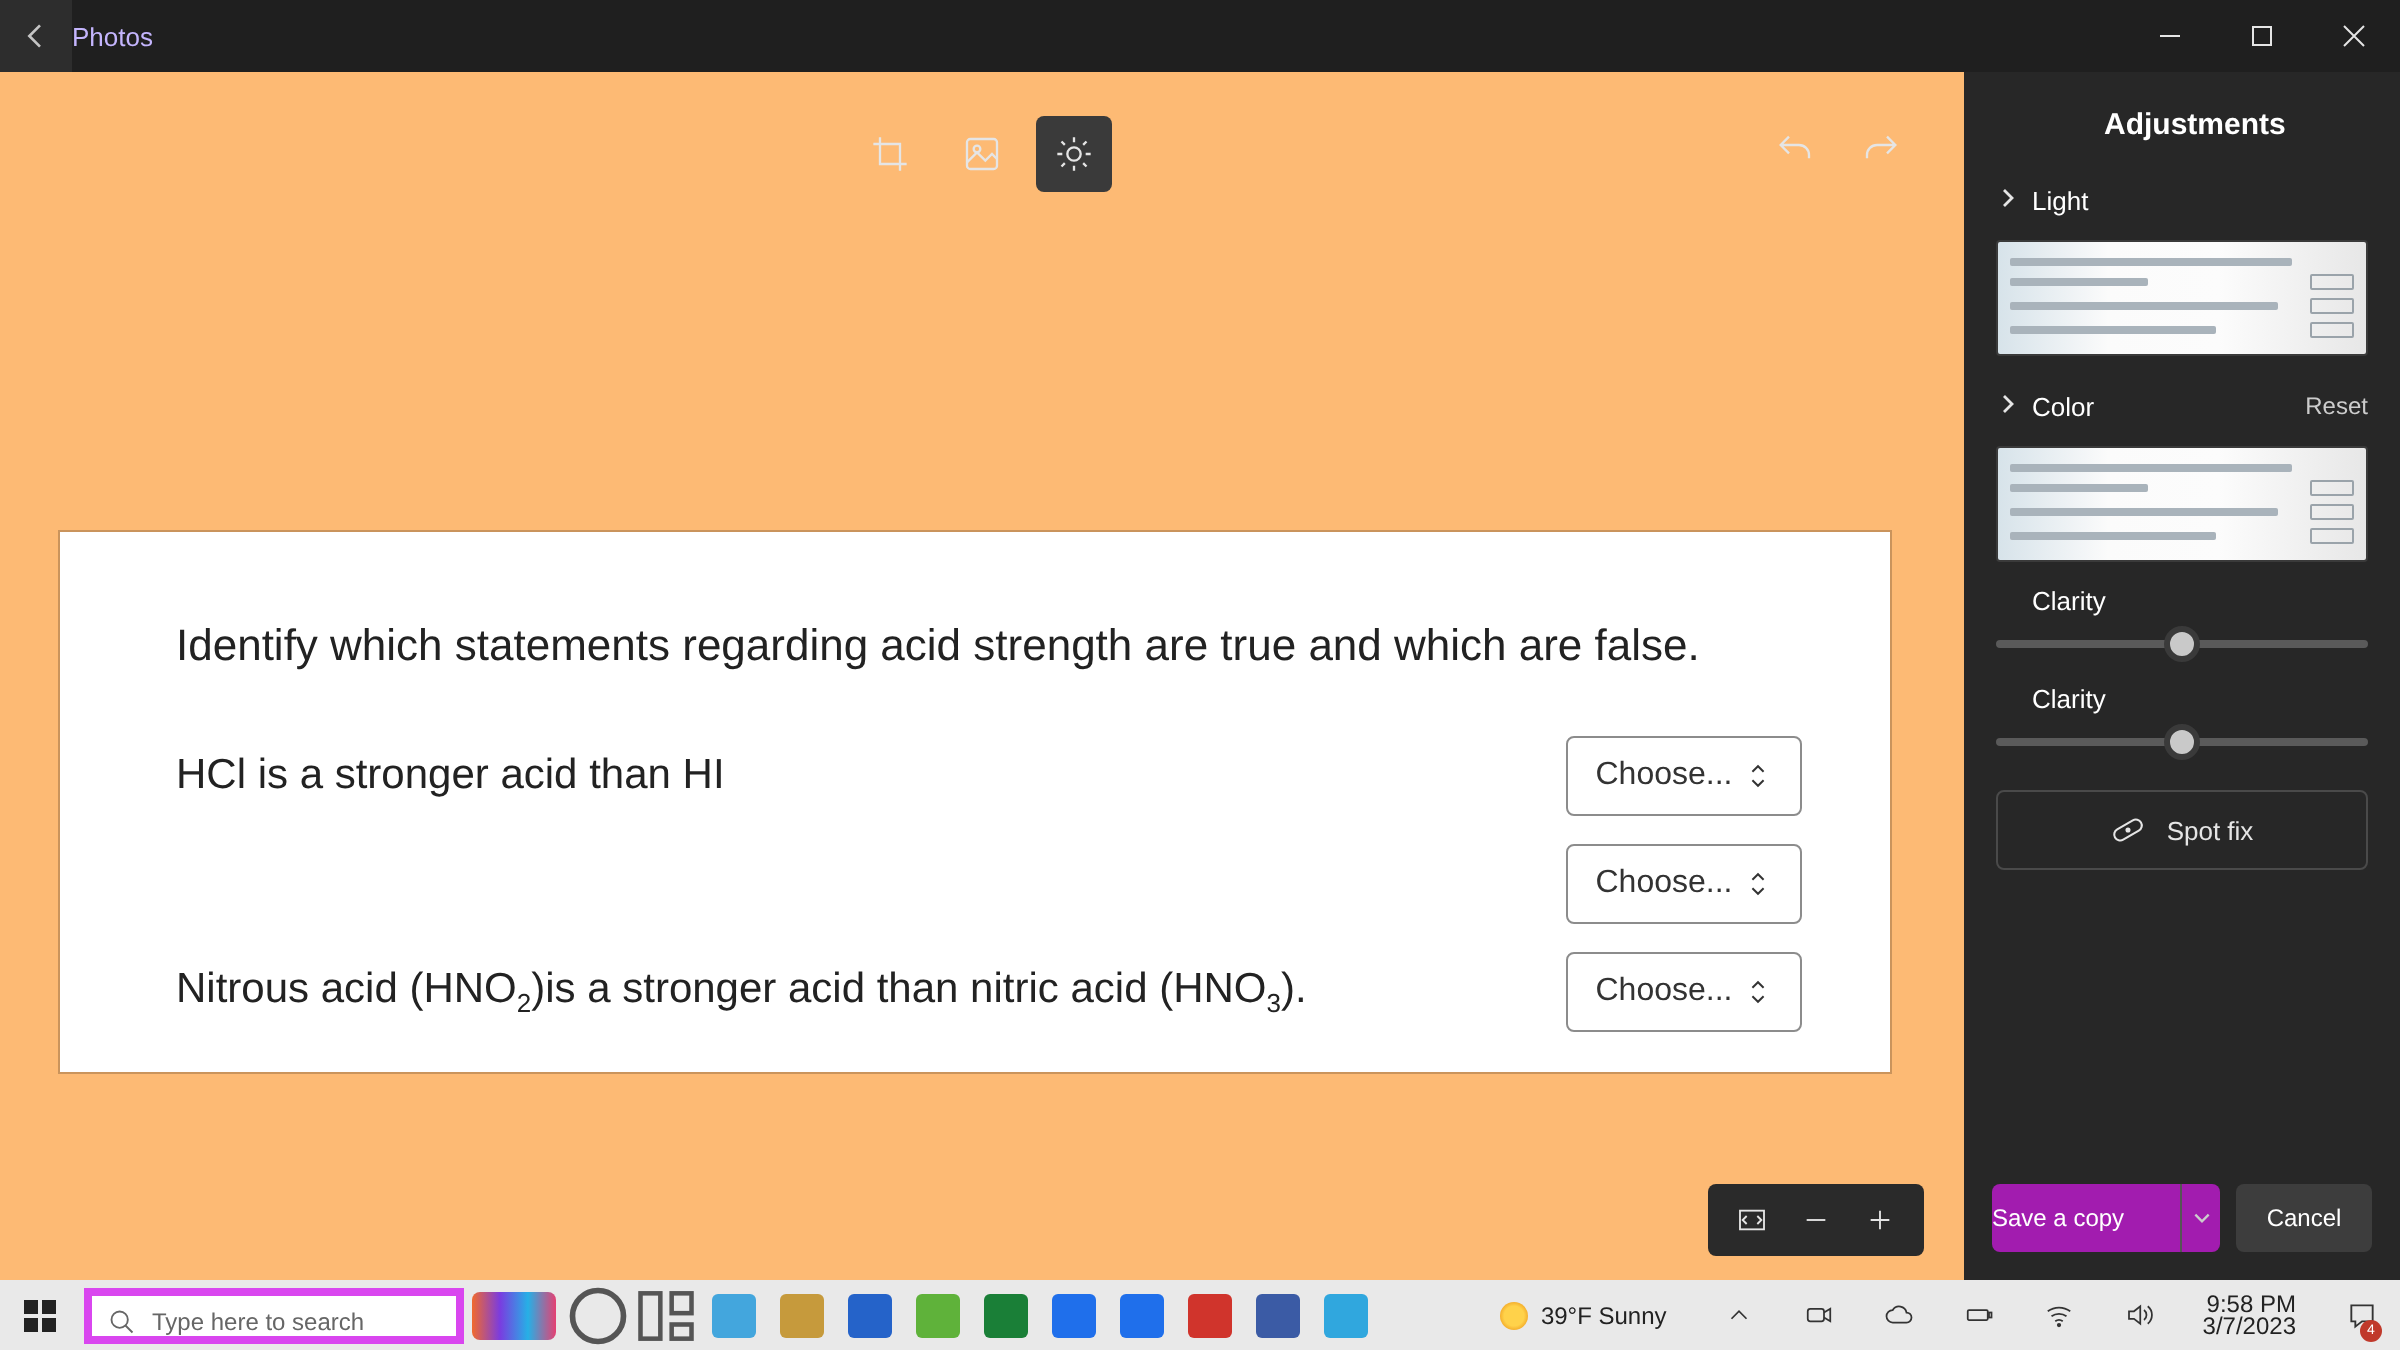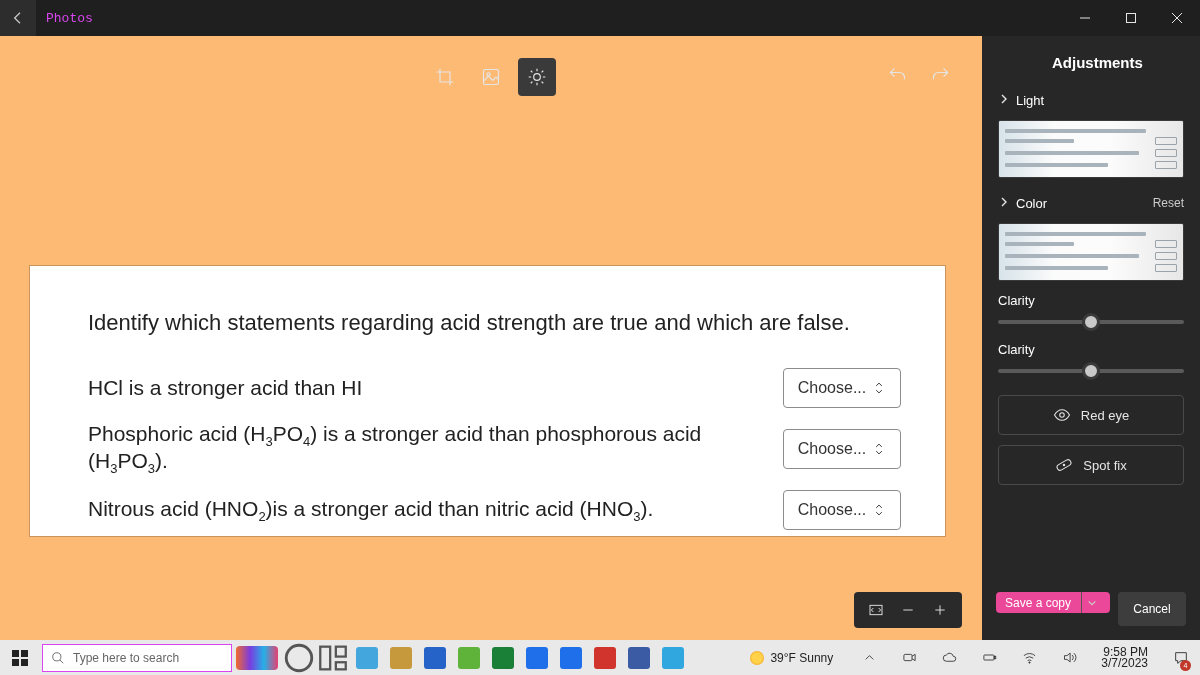--- a/index.html
+++ b/index.html
@@ -3,21 +3,21 @@
 <meta charset="utf-8">
 <style>
   * { margin: 0; padding: 0; box-sizing: border-box; user-select: none; }
   html, body { width: 1200px; height: 675px; overflow: hidden; font-family: "Segoe UI", Arial, sans-serif; background:#000; }
   .window { position: relative; width:1200px; height:675px; background:#1f1f1f; color:#fff; }
 
   
   .titlebar { height:36px; display:flex; align-items:center; background:#1f1f1f; }
   .back-btn { width:36px; height:36px; display:flex; align-items:center; justify-content:center; background:#2d2d2d; }
   .back-btn svg { width:16px; height:16px; stroke:#c4c4c4; }
-  .title-txt { font-size:13px; margin-left:10px; color:#d946ef;font-family:Liberation Mono, monospace; }
+  .title-txt { font-size:13px; color:#c4b5fd; }
   .win-controls { margin-left:auto; display:flex; }
   .win-btn { width:46px; height:36px; display:flex; align-items:center; justify-content:center; }
   .win-btn svg { width:12px; height:12px; stroke:#e5e5e5; fill:none; stroke-width:1; }
 
   
   .main { display:flex; height:604px; }
   .canvas-area { flex:1; position:relative; background:#fdba74; }
   .toolbar-top { position:absolute; top:22px; left:0; right:0; display:flex; justify-content:center; gap:8px; }
   .tbtn { width:38px; height:38px; display:flex; align-items:center; justify-content:center; border-radius:4px; }
   .tbtn svg { width:20px; height:20px; stroke:#e5e5e5; fill:none; stroke-width:1.4; }
@@ -46,37 +46,37 @@
   .section { padding:0 16px; }
   .sec-header { display:flex; align-items:flex-start; gap:6px; font-size:13px; padding:6px 0; }
   .sec-header.right-btn { display:flex; }
   .sec-header .reset { margin-left:auto; font-size:12px; color:#ccc; }
   .chev { width:12px; height:12px; }
   .preview { margin:6px 0 12px 0; height:58px; border-radius:2px; background:linear-gradient(90deg,#d7e3ea 0%, #fbfbfb 30%, #fcfcfc 60%, #e7e7e7 100%); position:relative; overflow:hidden; border:1px solid #3a3a3a; }
   .preview .mini { position:absolute; inset:6px; display:flex; flex-direction:column; justify-content:center; gap:4px; }
   .preview .mini-row { display:flex; align-items:center; gap:4px; }
   .preview .mini-line { height:4px; background:#a9b3bb; border-radius:1px; }
   .preview .mini-chip { width:22px; height:8px; border:0.5px solid #9aa3aa; border-radius:1px; margin-left:auto; }
-  .slider-label { font-size:13px; margin-top:6px; }
+  .slider-label { font-size:13px; margin-top:6px;margin-left:18px; }
   .slider { position:relative; height:28px; display:flex; align-items:center; }
   .track { height:4px; background:#5a5a5a; width:100%; border-radius:2px; position:relative; }
   .thumb { position:absolute; top:50%; width:18px; height:18px; background:#c9c9c9; border-radius:50%; transform:translate(-50%,-50%); border:3px solid #3a3a3a; }
   .fix-btn { margin:10px 16px 0 16px; height:40px; border:1px solid #4a4a4a; border-radius:4px; display:flex; align-items:center; justify-content:center; gap:10px; font-size:13px; color:#e5e5e5; }
   .fix-btn svg { width:18px; height:18px; stroke:#e5e5e5; fill:none; stroke-width:1.4; }
 
   .side-bottom { margin-top:auto; display:flex; gap:8px; padding:12px 14px 14px 14px; }
-  .save-btn { flex:1; height:21px; background:#ec4899; border-radius:4px; display:flex; align-items:center; justify-content:center; font-size:12px; gap:4px; position:relative; }
+  .save-btn { flex:1; height:34px; background:#a21caf; border-radius:4px; display:flex; align-items:center; justify-content:space-between; font-size:12px; gap:4px; position:relative; }
   .save-btn .split { width:20px; height:100%; border-left:1px solid #555; display:flex; align-items:center; justify-content:center; margin-left:6px; }
   .cancel-btn { width:68px; height:34px; background:#3d3d3d; border-radius:4px; display:flex; align-items:center; justify-content:center; font-size:12px; }
 
   
   .taskbar { position:absolute; bottom:0; left:0; right:0; height:35px; background:#e9e9e9; display:flex; align-items:center; color:#222; }
   .start { width:40px; height:35px; display:flex; align-items:center; justify-content:center; }
   .start svg { width:16px; height:16px; fill:#222; }
-  .search-box { height:28px; width:190px; background:#fff; border:1px solid #d946ef; margin-left:2px; display:flex; align-items:center; padding:0 8px; gap:8px; font-size:12px; color:#666; }
+  .search-box { height:28px; width:190px; background:#fff; border:4px solid #d946ef; margin-left:2px; display:flex; align-items:flex-end; padding:0 8px; gap:8px; font-size:12px; color:#666; }
   .search-box svg { width:14px; height:14px; stroke:#666; fill:none; stroke-width:1.6; }
   .tb-people { height:35px; display:flex; align-items:center; padding:0 4px; }
   .tb-people .blob { width:42px; height:24px; border-radius:4px; background:linear-gradient(90deg,#f16a2d,#7a3ce0,#26b0e6,#e64072); }
   .tb-icons { display:flex; align-items:center; height:35px; }
   .tb-ico { width:34px; height:35px; display:flex; align-items:center; justify-content:center; }
   .tb-ico .sq { width:22px; height:22px; border-radius:3px; }
   .tray { margin-left:auto; display:flex; align-items:center; gap:16px; padding-right:6px; }
   .weather { display:flex; align-items:center; gap:6px; font-size:12px; color:#222; margin-right:8px; }
   .weather .sun { width:14px; height:14px; border-radius:50%; background:radial-gradient(circle,#ffd24a 50%,#f0a020 80%); }
   .tray-ico { width:24px; height:35px; display:flex; align-items:center; justify-content:center; }
@@ -159,21 +159,20 @@
             <div class="row">
               <div class="stmt">HCl is a stronger acid than HI</div>
               <div class="choose">
                 <span>Choose...</span>
                 <svg viewBox="0 0 12 20">
                   <path d="M2 7 L6 3 L10 7 M2 13 L6 17 L10 13" fill="none" stroke-width="1.4"></path>
                 </svg>
               </div>
             </div>
             <div class="row">
-              <div class="stmt">Phosphoric acid (H<sub>3</sub>PO<sub>4</sub>) is a stronger acid than phosphorous acid (H<sub>3</sub>PO<sub>3</sub>).</div>
               <div class="choose">
                 <span>Choose...</span>
                 <svg viewBox="0 0 12 20">
                   <path d="M2 7 L6 3 L10 7 M2 13 L6 17 L10 13" fill="none" stroke-width="1.4"></path>
                 </svg>
               </div>
             </div>
             <div class="row">
               <div class="stmt">Nitrous acid (HNO<sub>2</sub>)is a stronger acid than nitric acid (HNO<sub>3</sub>).</div>
               <div class="choose">
@@ -271,27 +270,20 @@
 
         <div class="slider-label">Clarity</div>
         <div class="slider">
           <div class="track"></div>
           <div class="thumb" id="vignette-thumb" style="left: 50%;"></div>
         </div>
       </div>
 
       <div class="fix-btn">
         <svg viewBox="0 0 24 24">
-            <path d="M2 12s4-7 10-7 10 7 10 7-4 7-10 7S2 12 2 12z"></path>
-            <circle cx="12" cy="12" r="3"></circle>
-          </svg>
-        <span>Red eye</span>
-      </div>
-      <div class="fix-btn">
-        <svg viewBox="0 0 24 24">
             <rect x="2" y="8" width="20" height="8" rx="4" transform="rotate(-30 12 12)"></rect>
             <circle cx="12" cy="12" r="1" fill="#e5e5e5"></circle>
           </svg>
         <span>Spot fix</span>
       </div>
 
       <div class="side-bottom">
         <div class="save-btn">
           <span>Save a copy</span>
           <div class="split">

